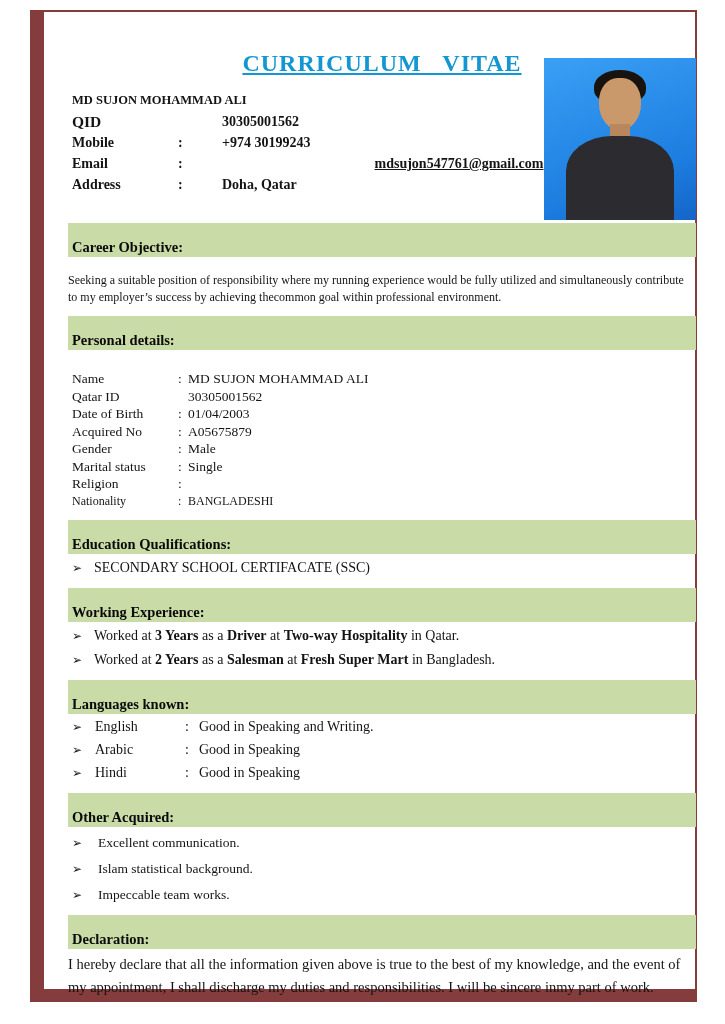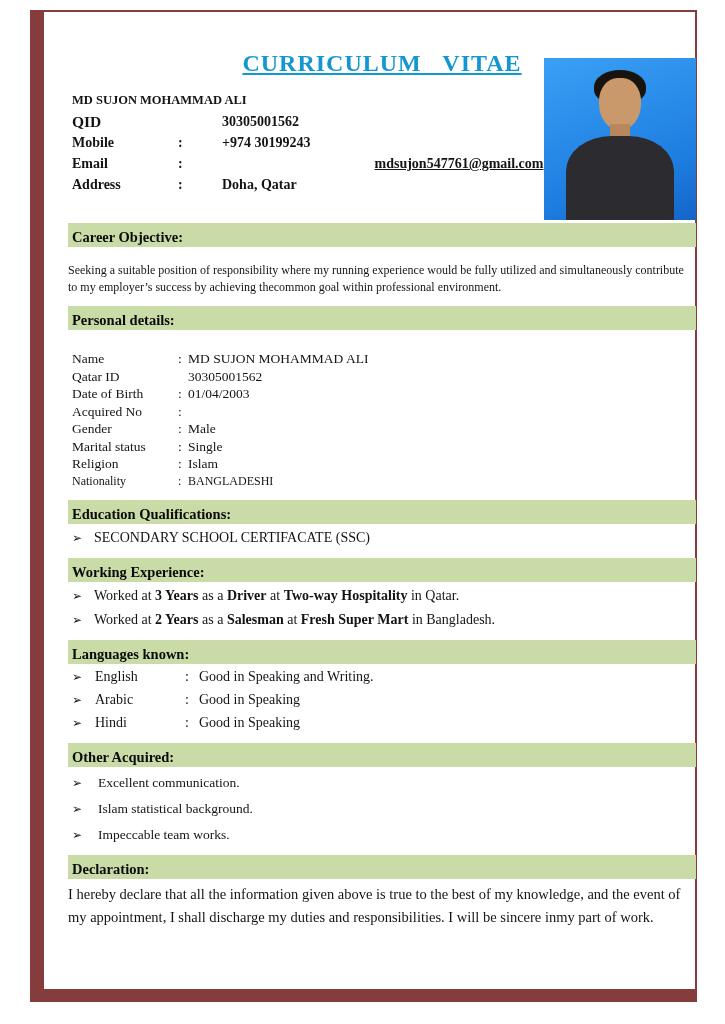--- a/index.html
+++ b/index.html
@@ -38,21 +38,21 @@
   .c-name  { font-size:12.5px; font-weight:bold; margin:0 0 3px 4px; }
   .c-row   { display:grid; grid-template-columns:74px 12px 1fr; margin-left:4px; line-height:21px;gap:32px; }
   .c-row .c-label { font-weight:bold; font-size:14px; }
   .c-row.qid .c-label { font-size:15.5px; }
   .c-row .c-sep   { font-weight:bold; font-size:14px; }
   .c-row .c-value { font-weight:bold; font-size:14px; }
   .c-row .c-value.link { text-decoration:underline;text-align:center; }
 
   
   .bar {
-    background:#c9dba6; width:100%; padding:6px 4px 2px;
+    background:#c9dba6; width:100%; padding:16px 4px 2px;
     font-weight:bold; font-size:14.5px; line-height:16px; color:#0a0a0a;
     margin-top:10px;
   }
   .bar.first { margin-top:18px; }
 
   .para { font-size:12px; line-height:17px; margin-top:15px; }
   .para.decl { font-size:14.5px; line-height:23px; margin-top:4px; }
 
   
   .pd { margin-top:20px; margin-left:4px; }
@@ -134,35 +134,35 @@
         <span>30305001562</span>
       </div>
       <div class="pd-row">
         <span>Date of Birth</span>
         <span>:</span>
         <span>01/04/2003</span>
       </div>
       <div class="pd-row">
         <span>Acquired No</span>
         <span>:</span>
+        <span>A05675879</span>
       </div>
       <div class="pd-row">
         <span>Gender</span>
         <span>:</span>
         <span>Male</span>
       </div>
       <div class="pd-row">
         <span>Marital status</span>
         <span>:</span>
         <span>Single</span>
       </div>
       <div class="pd-row">
         <span>Religion</span>
         <span>:</span>
-        <span>Islam</span>
       </div>
       <div class="pd-row small">
         <span>Nationality</span>
         <span>:</span>
         <span>BANGLADESHI</span>
       </div>
     </div>
 
     <div class="bar">Education Qualifications:</div>
     <div class="li edu">

